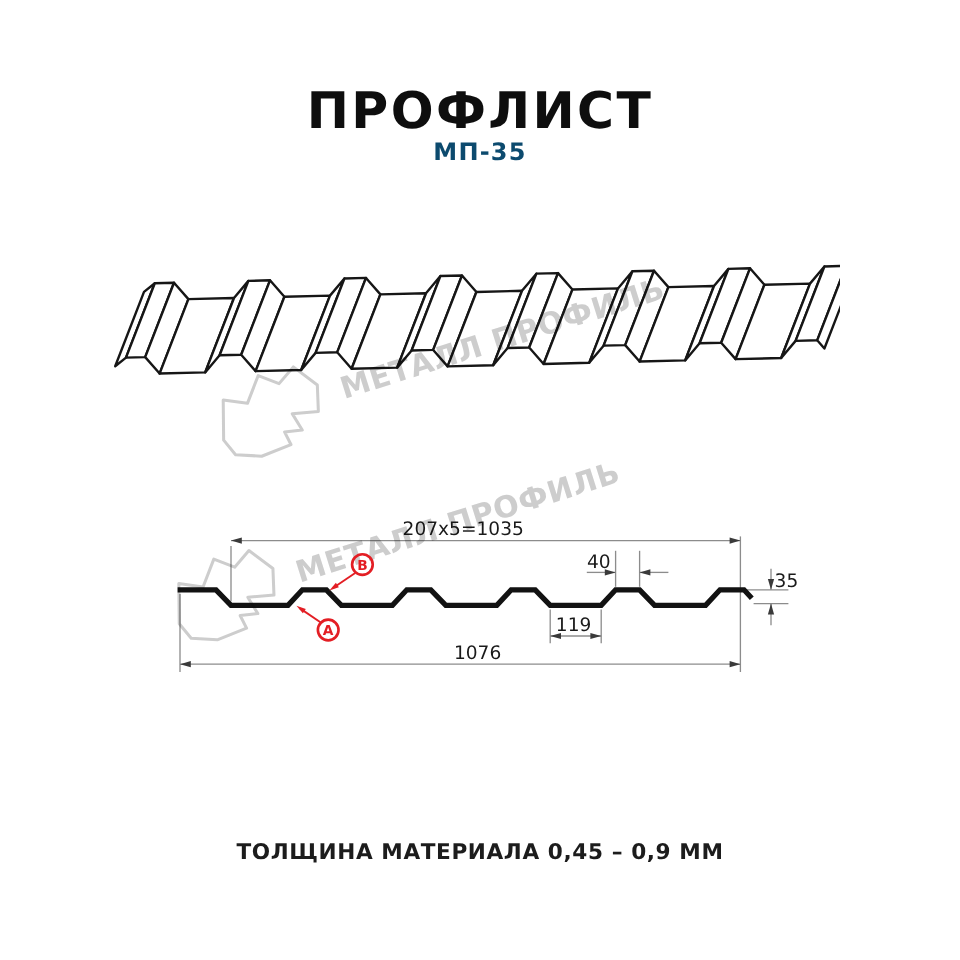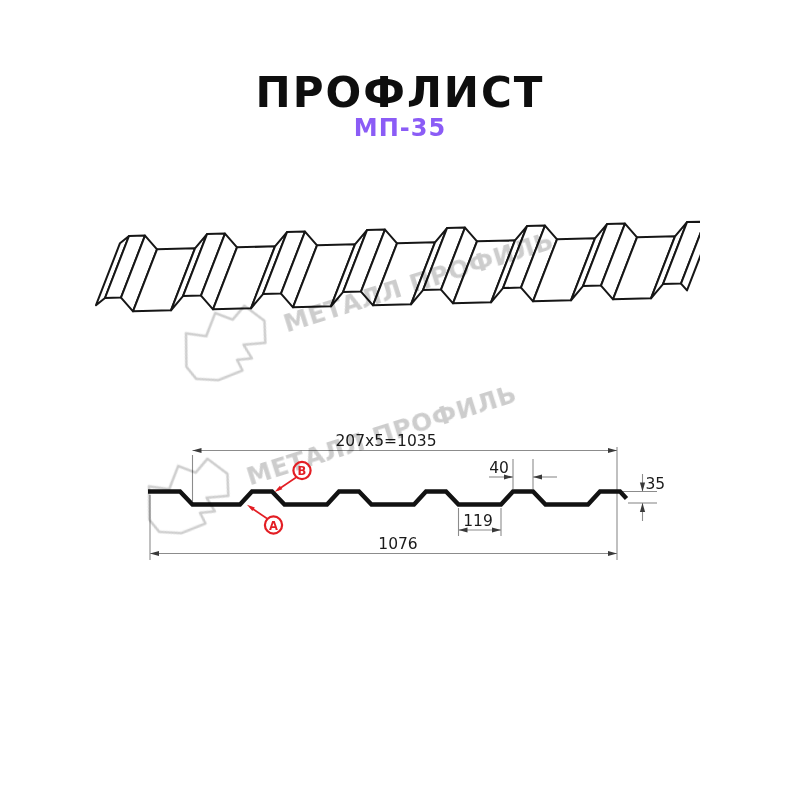--- a/index.html
+++ b/index.html
@@ -1,21 +1,21 @@
 <!DOCTYPE html>
 <html><head>
 <meta charset="utf-8">
 <style>
   html,body{margin:0;padding:0;background:#ffffff;}
   #page{position:relative;width:700px;height:800px;background:#fff;overflow:hidden;
         font-family:"DejaVu Sans","Liberation Sans",sans-serif;}
   .title{position:absolute;left:0;top:68px;width:800px;text-align:center;
          font-size:42px;font-weight:800;letter-spacing:2px;color:#0e0e0e;}
   .subtitle{position:absolute;left:0;top:114px;width:800px;text-align:center;
-         font-size:24px;font-weight:600;letter-spacing:1px;color:#8b5cf6;}
+         font-size:20px;font-weight:600;letter-spacing:1px;color:#0c4a6e;}
   .footnote{position:absolute;left:0;top:700px;width:800px;text-align:center;
          font-size:18px;font-weight:600;letter-spacing:0.5px;color:#1c1c1c;}
   svg{position:absolute;left:0;top:0;}
   .wm{mix-blend-mode:multiply;opacity:0.85;}
 </style>
 </head>
 <body>
 
 <div id="page">
   <div class="title">ПРОФЛИСТ</div>
@@ -104,13 +104,14 @@
         <text x="302" y="475" font-size="11.5" fill="#e31e24" text-anchor="middle" font-family="DejaVu Sans, Liberation Sans, sans-serif" font-weight="bold" letter-spacing="0">B</text>
         <line x1="296" y1="477.5" x2="277.5" y2="490" stroke="#e31e24" stroke-width="1.6"></line>
         <polygon points="274.5,492 282.362524968076,489.35033943185516 279.9020761928047,485.7025741126129" fill="#e31e24"></polygon>
         <circle cx="273.5" cy="525" r="8.6" fill="none" stroke="#e31e24" stroke-width="2.2"></circle>
         <text x="273.5" y="529.5" font-size="11.5" fill="#e31e24" text-anchor="middle" font-family="DejaVu Sans, Liberation Sans, sans-serif" font-weight="bold" letter-spacing="0">A</text>
         <line x1="267" y1="518.5" x2="250" y2="507" stroke="#e31e24" stroke-width="1.6"></line>
         <polygon points="247,504.8 252.40207619280469,511.0974258873871 254.86252496807597,507.44966056814485" fill="#e31e24"></polygon>
       </g>
     </svg>
 
+  <div class="footnote">ТОЛЩИНА МАТЕРИАЛА 0,45 – 0,9 ММ</div>
 </div>
 
 </body></html>

